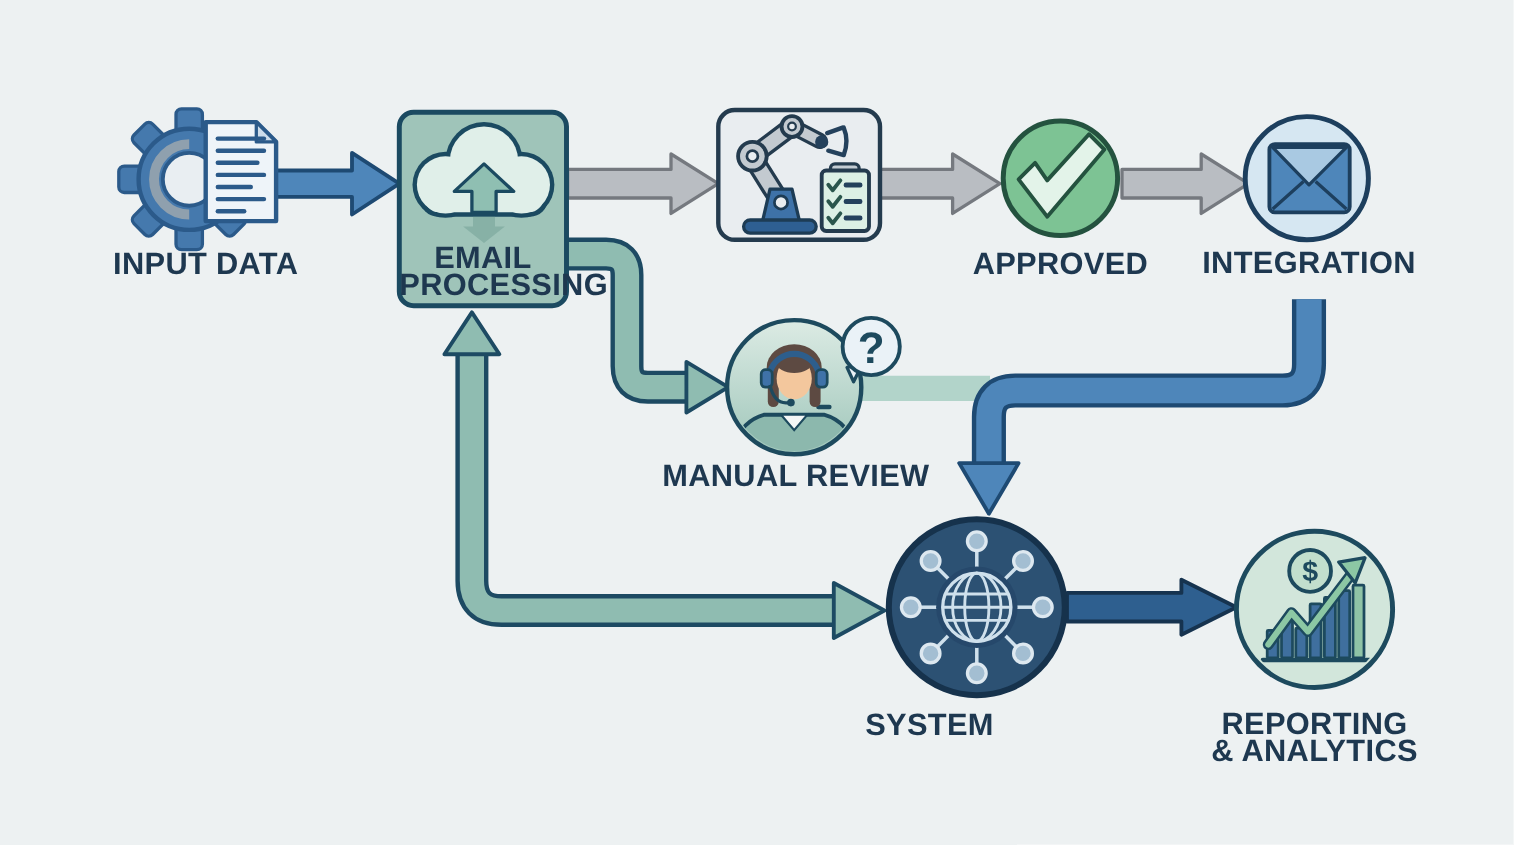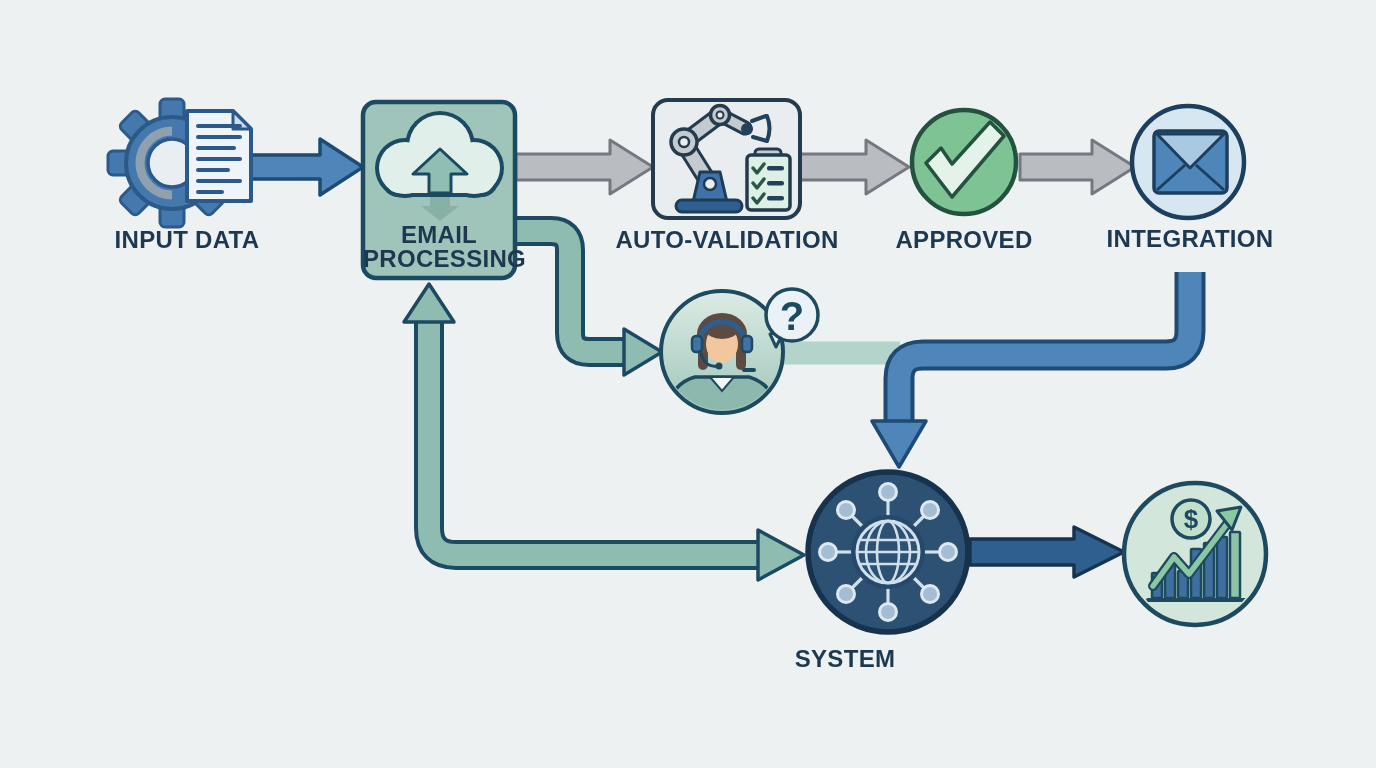--- a/index.html
+++ b/index.html
@@ -8,21 +8,21 @@
     width:1376px;height:768px;
     background:#edf1f2;
     overflow:hidden;
     font-family:"Liberation Sans", sans-serif;
   }
   .canvas svg{position:absolute;left:0;top:0;}
   .lbl{
     position:absolute;
     font-family:"Liberation Sans", sans-serif;
     font-weight:700;
-    font-size:24px;
+    font-size:28px;
     line-height:25px;
     letter-spacing:.3px;
     color:#1e3850;
     text-align:center;
     white-space:nowrap;
   }
 </style>
 </head>
 <body>
 
@@ -261,27 +261,31 @@
   </g>
 </svg>
 
 <div class="lbl" style="left:72px;top:227px;width:230px">INPUT DATA</div>
 
 <div class="lbl" style="left:363px;top:223px;width:152px;line-height:24px">
   <div>EMAIL</div>
   <div>PROCESSING</div>
 </div>
 
-<div class="lbl" style="left:597px;top:227px;width:260px">AUTO-VALIDATION</div>
 
 <div class="lbl" style="left:864px;top:227px;width:200px">APPROVED</div>
 
 <div class="lbl" style="left:1090px;top:226px;width:200px;line-height:26px">
   <div>INTEGRATION</div>
 </div>
 
+<div class="lbl" style="left:602px;top:420px;width:240px">MANUAL REVIEW</div>
 
 <div class="lbl" style="left:725px;top:646px;width:240px;line-height:26px">
   <div>SYSTEM</div>
 </div>
 
+<div class="lbl" style="left:1075px;top:645px;width:240px;line-height:25px">
+  <div>REPORTING</div>
+  <div>&amp; ANALYTICS</div>
+</div>
 
 </div>
 
 </body></html>

